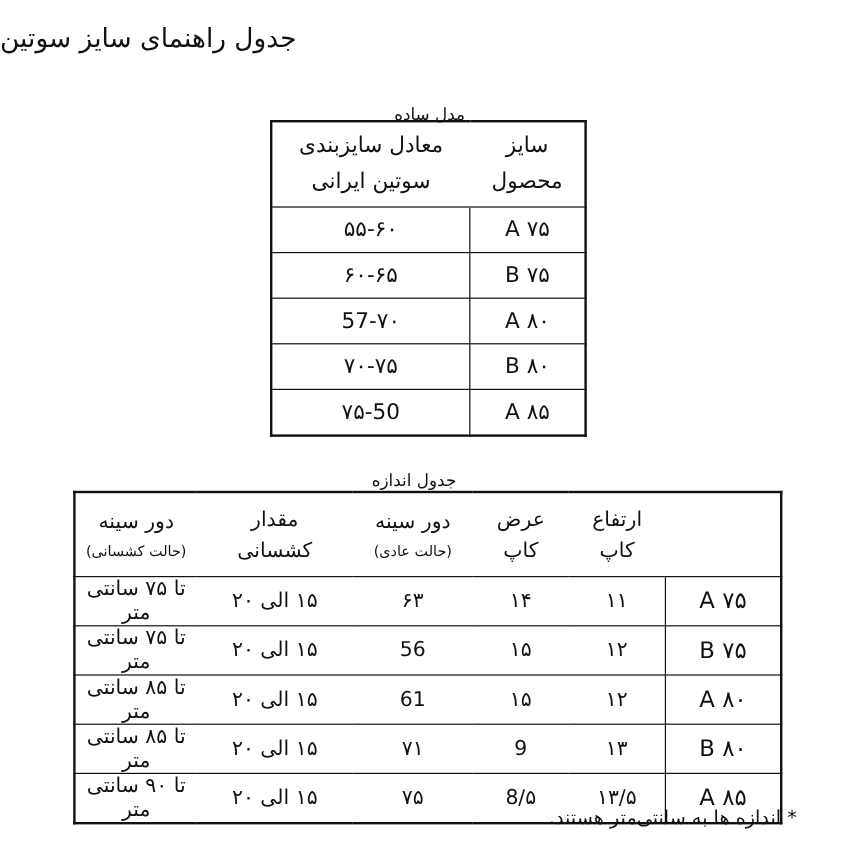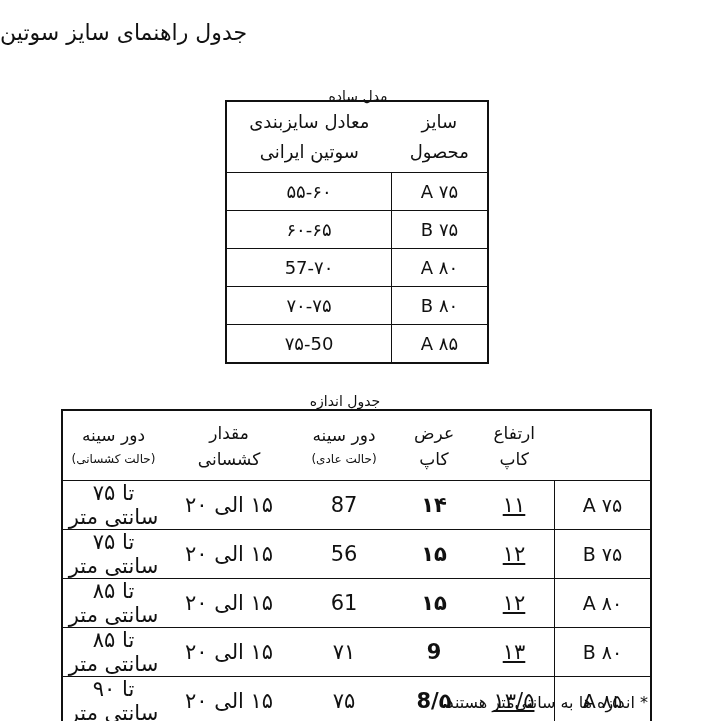--- a/index.html
+++ b/index.html
@@ -15,28 +15,28 @@
   td, th { border:1px solid #111; text-align:center; padding:0; font-weight:normal; }
 
   #t1 { left:225px; top:100px; width:264px; border:2.5px solid #111; }
   #t1 th { border-left:none; border-right:none; height:70px; font-size:18px; line-height:30px; vertical-align:middle; }
   #t1 td { height:37px; font-size:18px; }
   #t1 td.size { width:95px; }
 
   #t2 { left:61px; top:409px; width:591px; border:2.5px solid #111; }
   #t2 th { border-left:none; border-right:none; height:69px; font-size:17px; vertical-align:middle; line-height:26px; }
   #t2 th .sub { font-size:12px; display:block; line-height:22px; }
-  #t2 td { height:37px; font-size:21px; border-left:none; border-right:none; }
+  #t2 td { height:37px; font-size:17px; border-left:none; border-right:none; }
   #t2 td.size { width:95px; border-left:1px solid #111; font-size:19px; }
-  #t2 td.c-h { width:80px;text-decoration:underline; }
-  #t2 td.c-w { width:80px;font-weight:bold; }
+  #t2 td.c-h { width:80px; }
+  #t2 td.c-w { width:80px; }
   #t2 td.c-n { width:100px; }
   #t2 td.c-s { width:130px; }
 
-  .foot { top:672px; left:368px; width:280px; text-align:right; direction:rtl; font-size:16px;margin-top:21px; }
+  .foot { top:672px; left:384px; width:280px; text-align:right; direction:rtl; font-size:16px; }
 </style>
 </head>
 <body>
 
 <div class="abs title">جدول راهنمای سایز سوتین</div>
 
 <div class="abs caption cap1">مدل ساده</div>
 
 <table id="t1">
   <tbody>
@@ -97,21 +97,21 @@
     </th>
     <th>
       <div>دور سینه</div>
       <span class="sub">(حالت کشسانی)</span>
     </th>
   </tr>
   <tr>
     <td class="size">۷۵ A</td>
     <td class="c-h">۱۱</td>
     <td class="c-w">۱۴</td>
-    <td class="c-n">87</td>
+    <td class="c-n">۶۳</td>
     <td class="c-s">۱۵ الی ۲۰</td>
     <td>تا ۷۵ سانتی متر</td>
   </tr>
   <tr>
     <td class="size">۷۵ B</td>
     <td class="c-h">۱۲</td>
     <td class="c-w">۱۵</td>
     <td class="c-n">56</td>
     <td class="c-s">۱۵ الی ۲۰</td>
     <td>تا ۷۵ سانتی متر</td>

